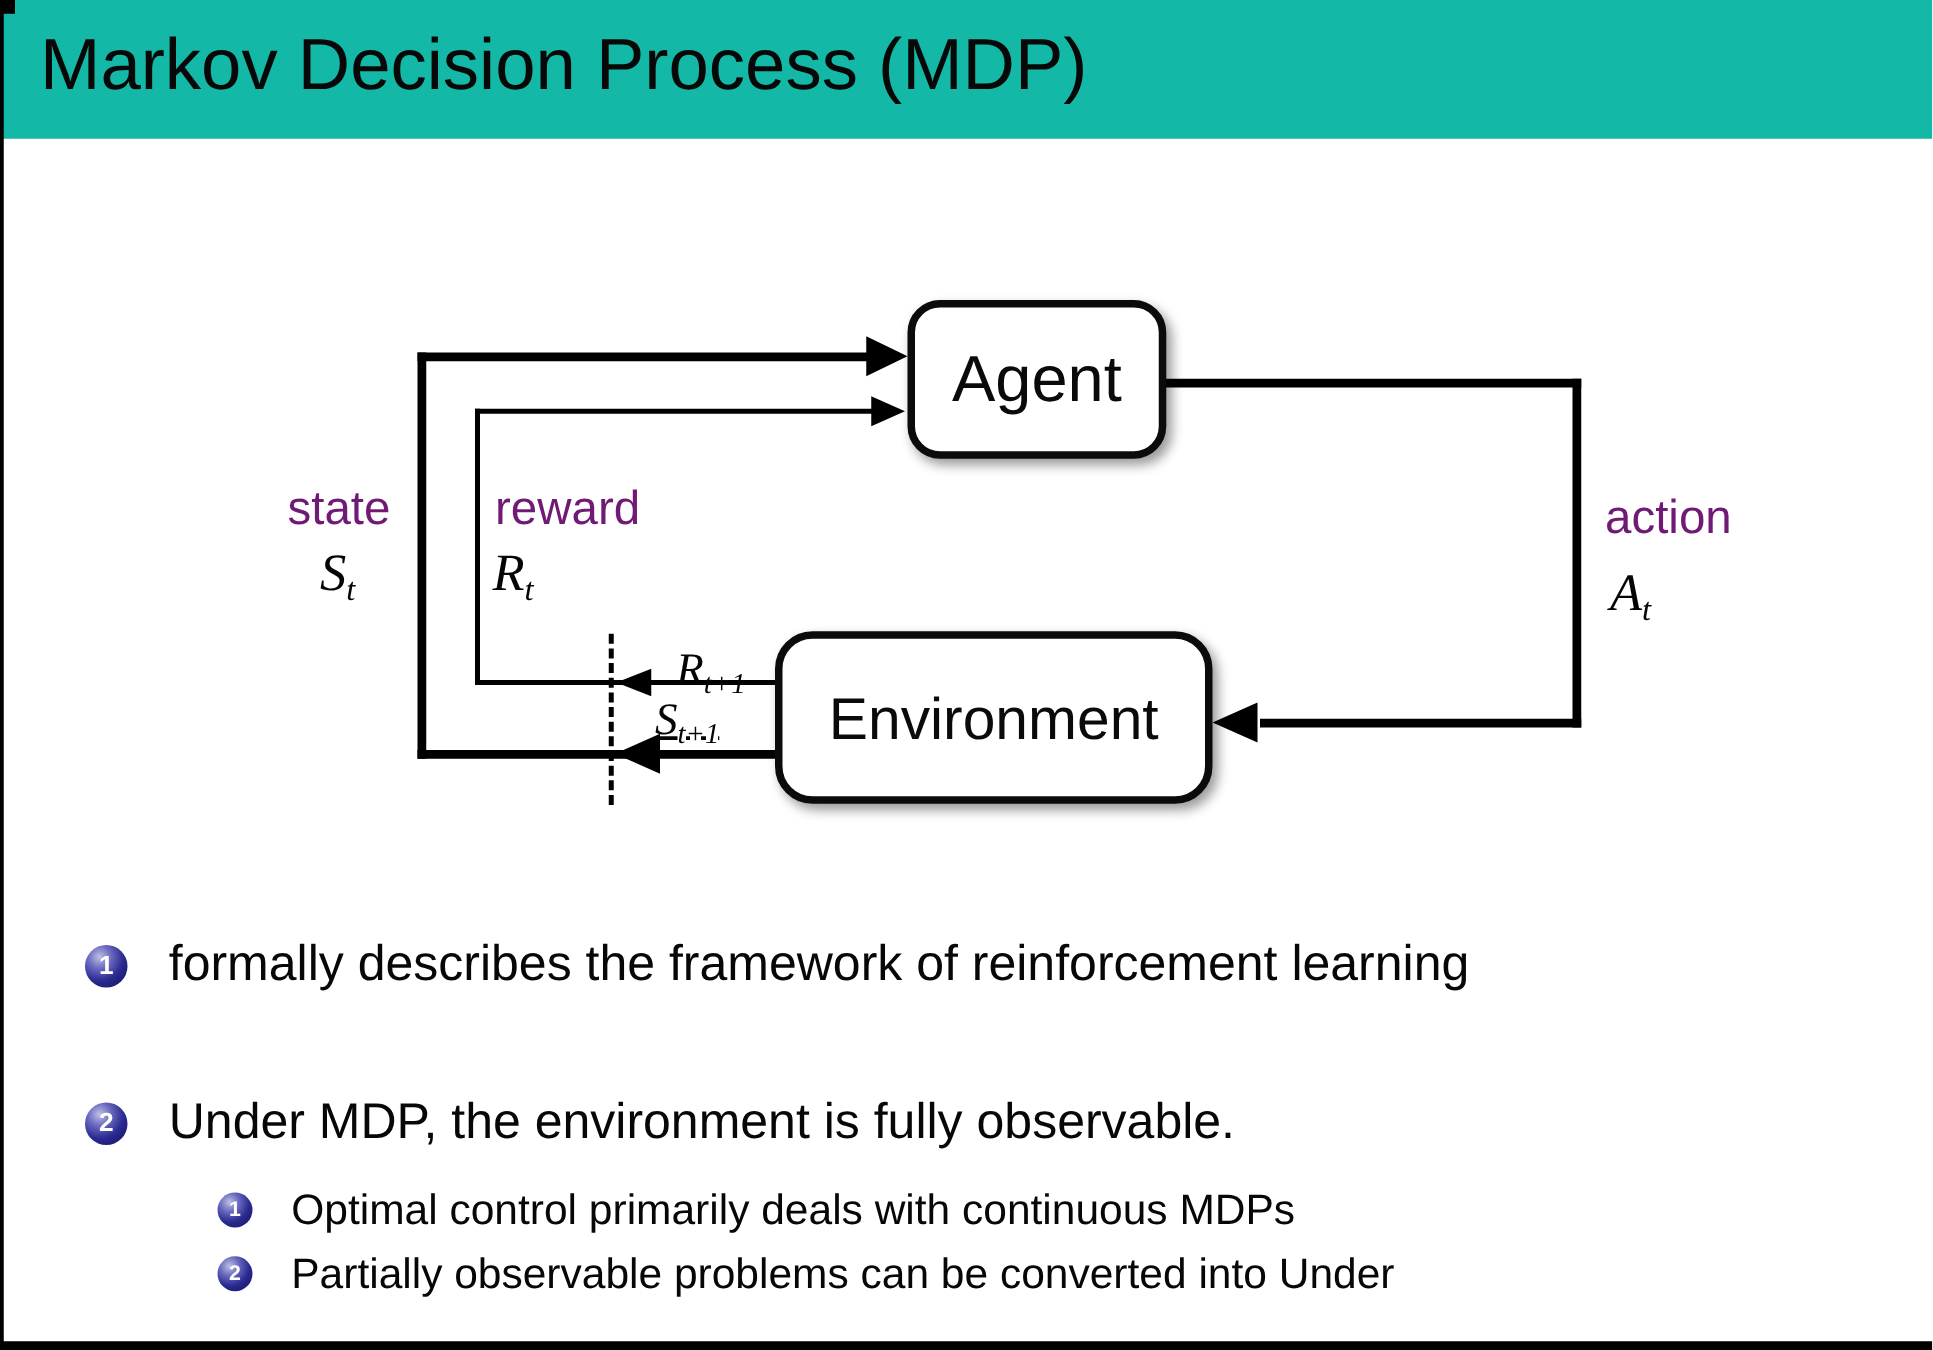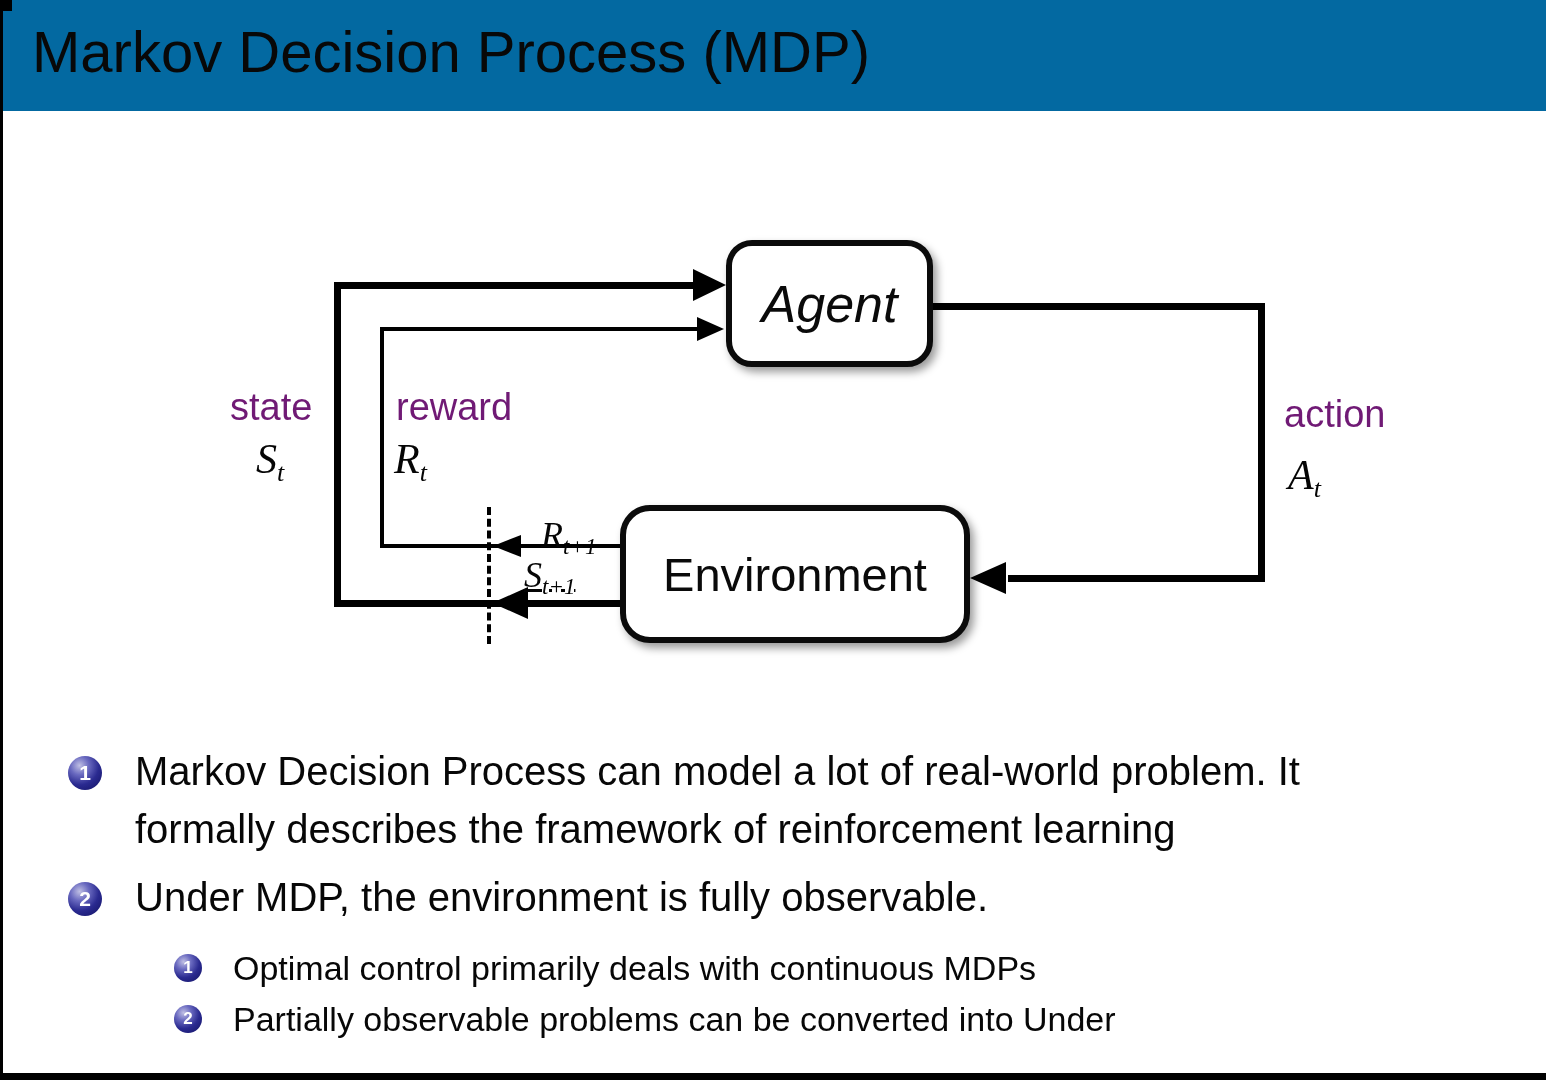--- a/index.html
+++ b/index.html
@@ -14,36 +14,36 @@
   }
 
   
   .edge-left   { position:absolute; left:0; top:0; width:3px; height:1080px; background:#000; }
   .edge-bottom { position:absolute; left:0; bottom:0; width:1546px; height:7px; background:#000; }
   .corner-notch{ position:absolute; left:0; top:0; width:12px; height:11px; background:#000; }
 
   
   .title-bar {
     position:absolute; left:0; top:0; width:1546px; height:111px;
-    background:#0369a1;
+    background:#14b8a6;
   }
   .title-text {
     position:absolute; left:32px; top:18px;
     font-size:58px; letter-spacing:0px; color:#080808;
   }
 
   
   .diagram { position:absolute; left:0; top:111px; width:1546px; height:590px; }
   .dline { position:absolute; background:#000; }
   .node {
     position:absolute; background:#fff; border:6px solid #0b0b0b;
     display:flex; align-items:center; justify-content:center;
     box-shadow:4px 5px 9px rgba(0,0,0,0.40);
   }
-  .node-agent { left:726px; top:129px; width:195px; height:115px; border-radius:26px;font-style:italic; }
+  .node-agent { left:726px; top:129px; width:195px; height:115px; border-radius:26px; }
   .node-agent .node-label { font-size:52px; }
   .node-env   { left:620px; top:394px; width:338px; height:126px; border-radius:30px; }
   .node-env .node-label { font-size:47px; }
 
   .arr { position:absolute; width:0; height:0; }
   .arr-right-thick { border-top:16px solid transparent; border-bottom:16px solid transparent; border-left:33px solid #000; }
   .arr-right-thin  { border-top:12px solid transparent; border-bottom:12px solid transparent; border-left:27px solid #000; }
   .arr-left-thick  { border-top:16px solid transparent; border-bottom:16px solid transparent; border-right:36px solid #000; }
   .arr-left-thin   { border-top:11px solid transparent; border-bottom:11px solid transparent; border-right:28px solid #000; }
 
@@ -121,21 +121,20 @@
     <div class="mathlabel mathlabel-small" style="left:541px; top:386px;margin-top:17px;"><span>R</span><span class="msub">t+1</span></div>
     <div class="mathlabel mathlabel-small" style="left:524px; top:443px;text-decoration:underline;"><span>S</span><span class="msub">t+1</span></div>
   </div>
 
   <div>
 
     <div class="ball ball-l1" style="left:68px; top:756px;">
       <span>1</span>
     </div>
     <div class="btext" style="left:135px; top:742px;">
-      <div>Markov Decision Process can model a lot of real-world problem. It</div>
       <div>formally describes the framework of reinforcement learning</div>
     </div>
 
     <div class="ball ball-l1" style="left:68px; top:882px;">
       <span>2</span>
     </div>
     <div class="btext" style="left:135px; top:868px;">
       <div>Under MDP, the environment is fully observable.</div>
     </div>
 

